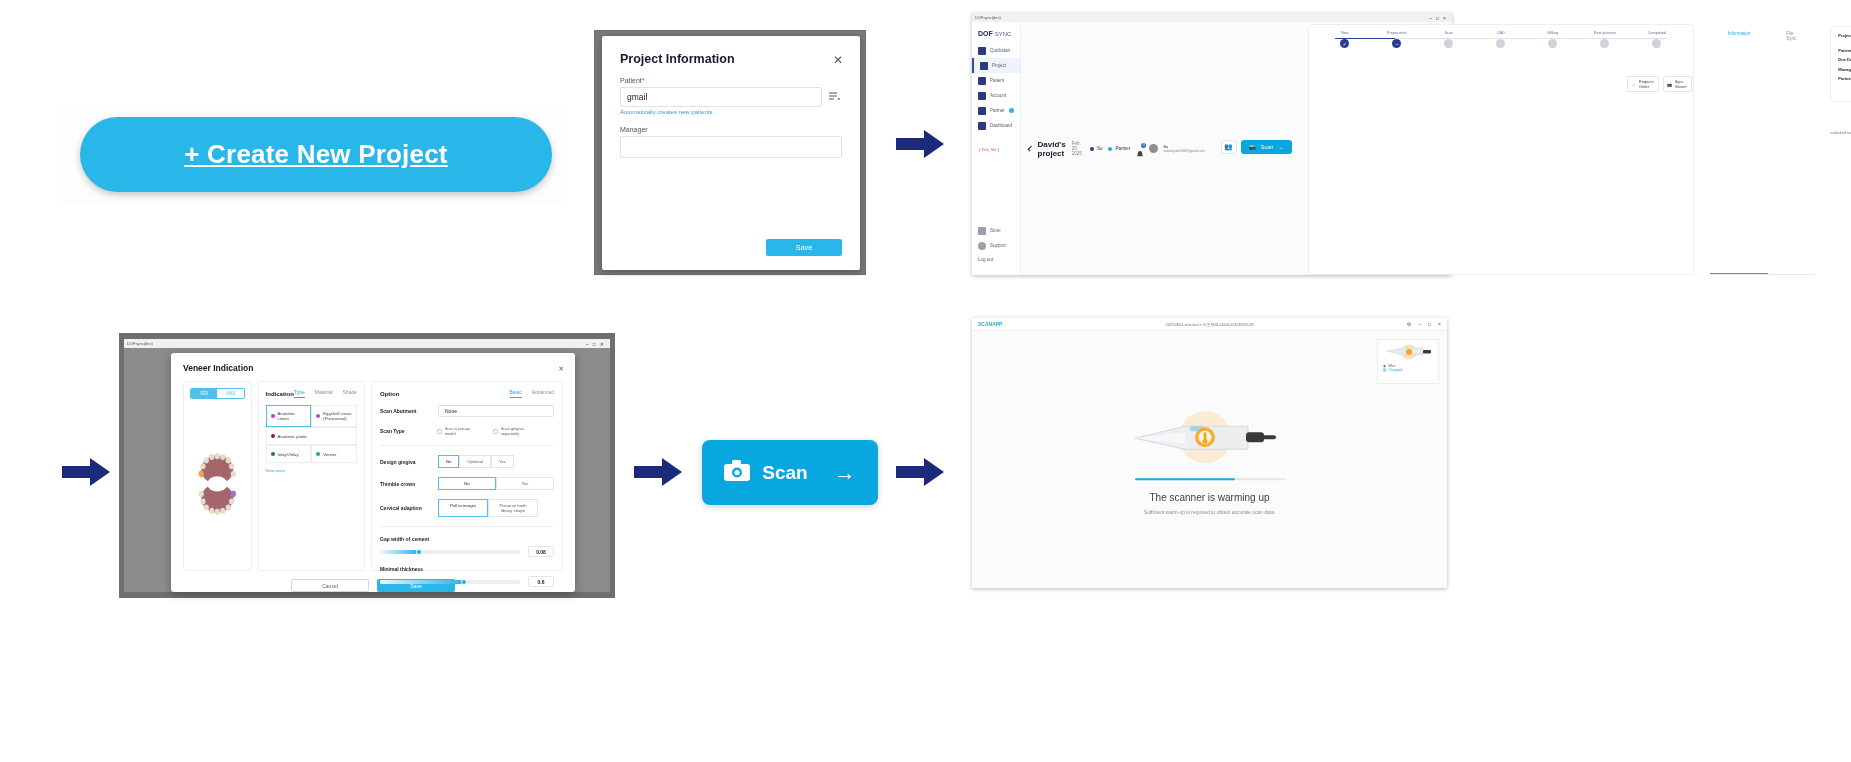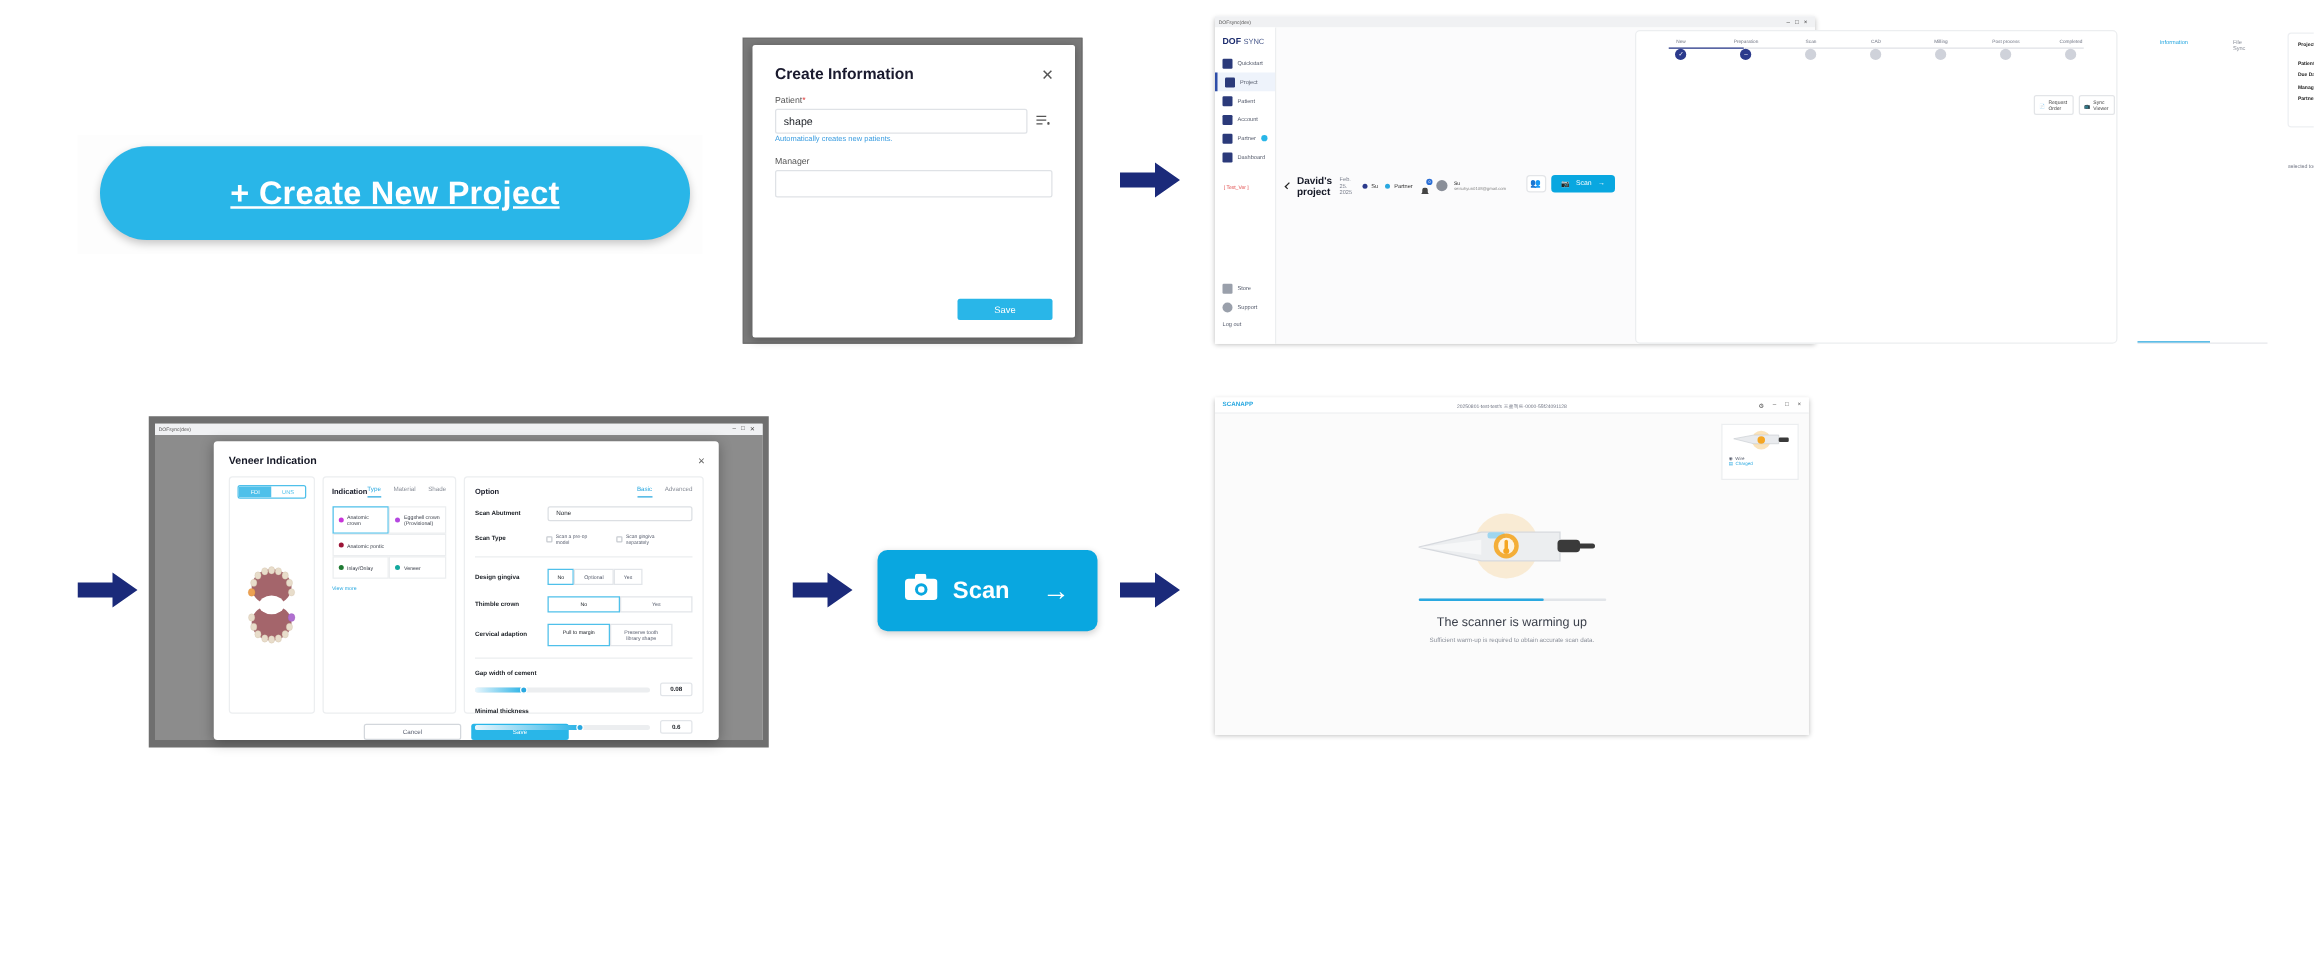--- a/index.html
+++ b/index.html
@@ -356,29 +356,29 @@
       <path d="M0 10h28V2l20 14-20 14v-8H0z" fill="#1b2a7a"></path>
     </svg>
 </div>
 
 <div class="stage" id="panel-create">
   <button id="create-btn">+ Create New Project</button>
 </div>
 
 <div class="stage" id="panel-dialog">
   <div id="dlg">
-    <h2>Create Information</h2>
+    <h2>Project Information</h2>
     <div id="dlg-close">✕</div>
 
     <div class="fld">
       <div class="fld-label">
         <span>Patient</span><span class="req">*</span>
       </div>
       <div class="fld-row">
-        <div class="fld-input">shape</div>
+        <div class="fld-input">gmail</div>
         <div class="side-icon">
           <svg width="11" height="10" viewBox="0 0 11 10">
               <path d="M0 1h8M0 4h8M0 7h5" stroke="#555" stroke-width="1" fill="none"></path>
               <path d="M9 6l1.5 1.5M9 7.5L10.5 6" stroke="#555" stroke-width="1"></path>
             </svg>
         </div>
       </div>
       <div class="hint">Automatically creates new patients.</div>
     </div>
 

